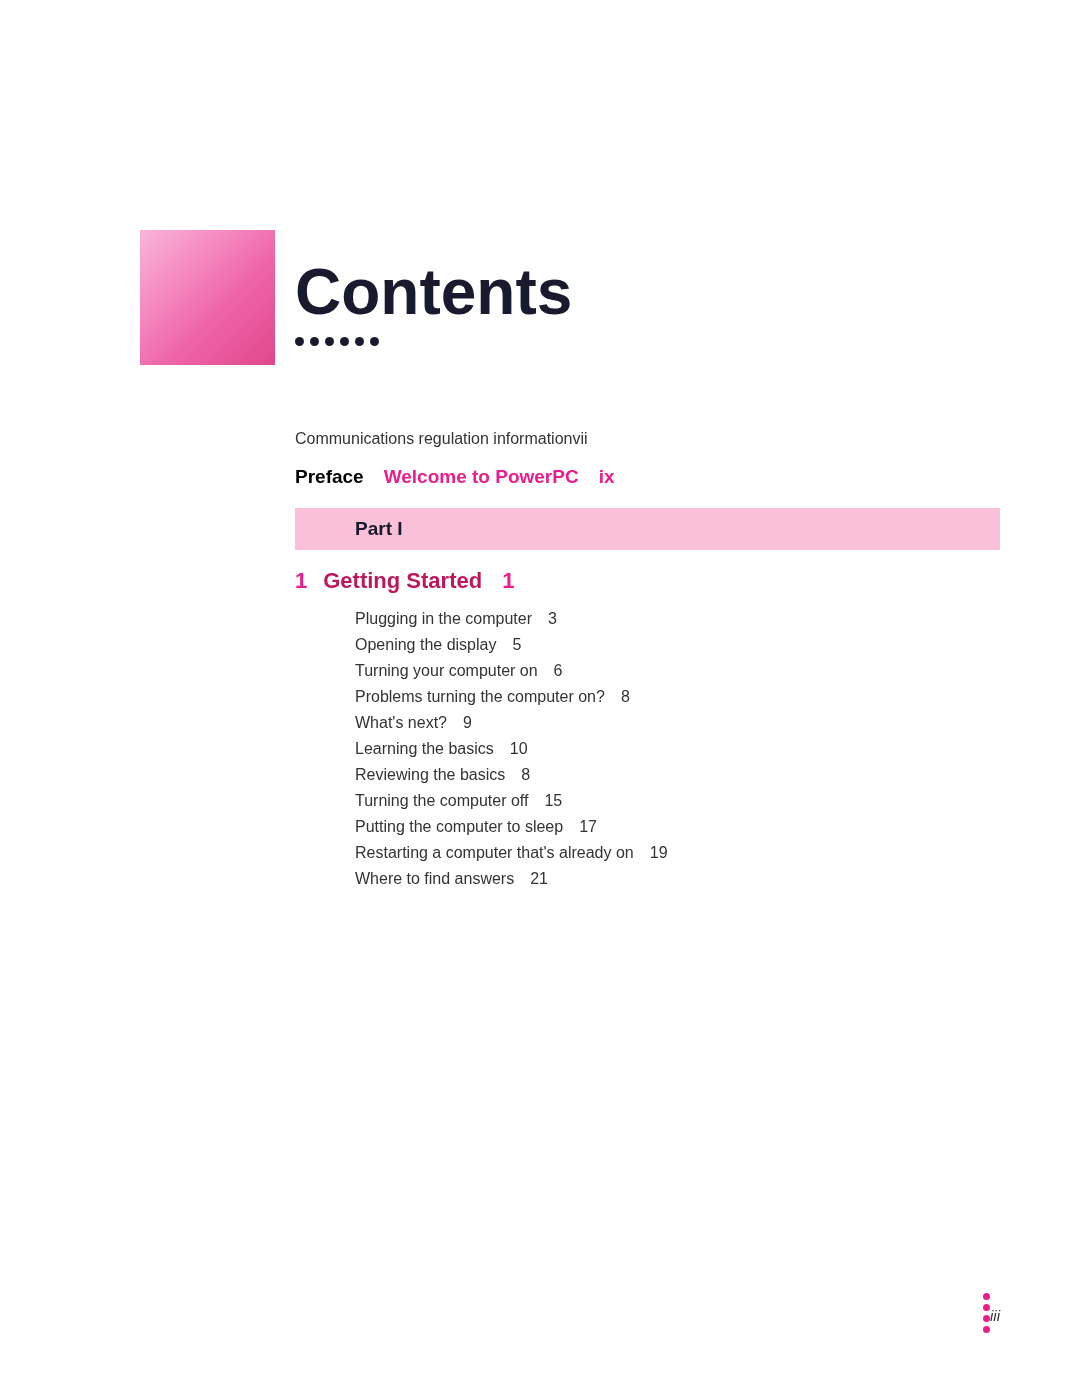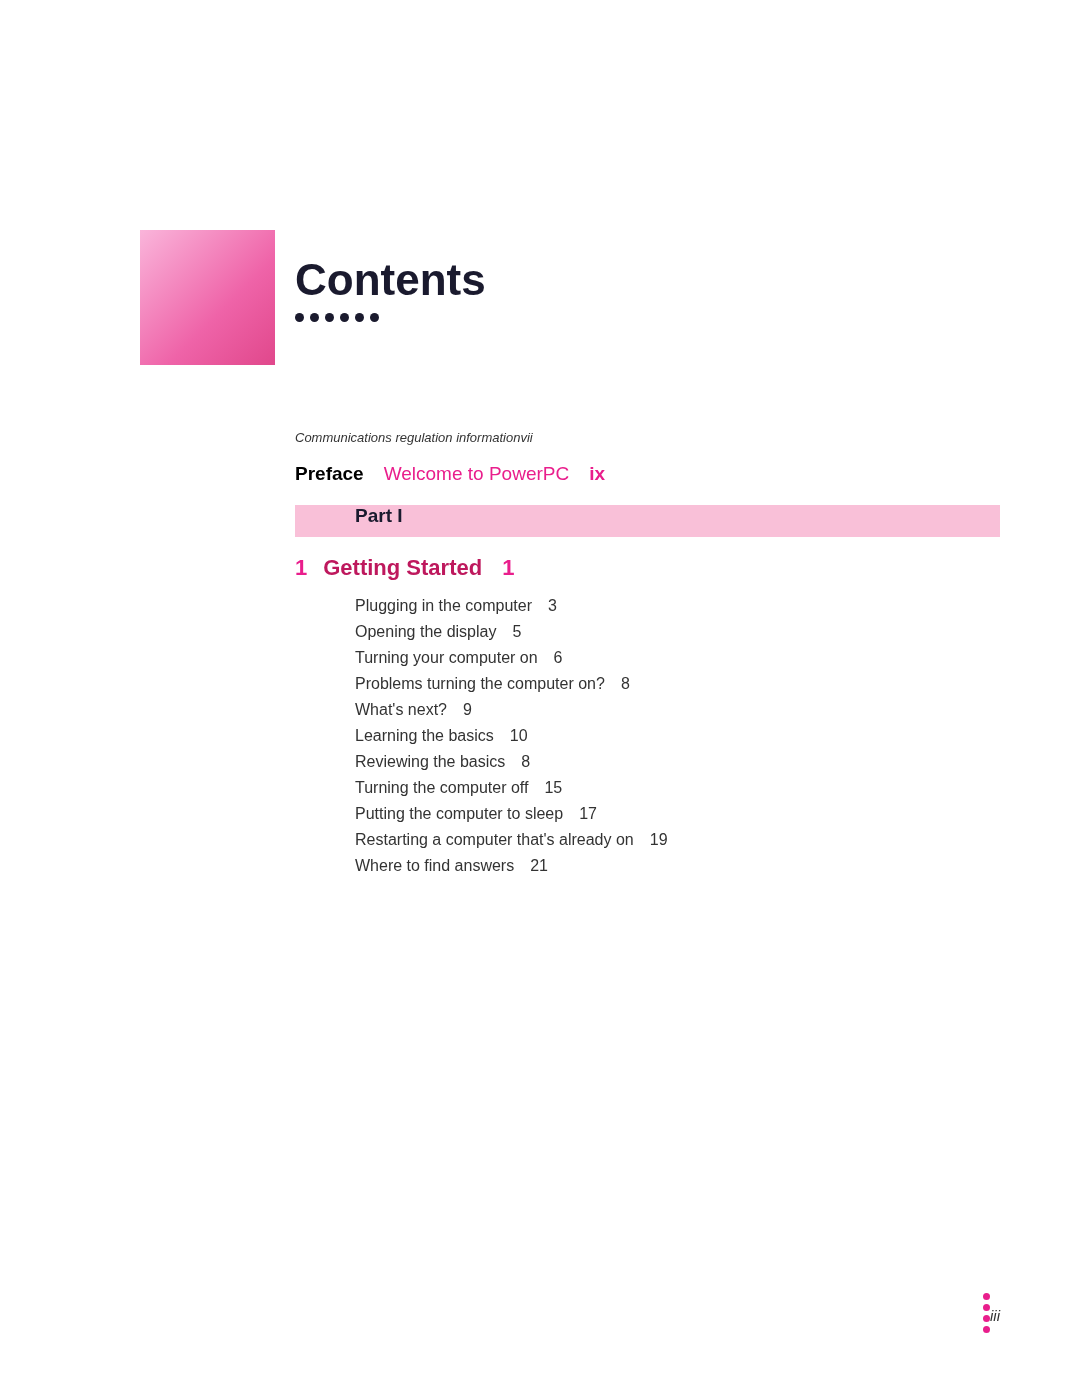--- a/index.html
+++ b/index.html
@@ -35,21 +35,21 @@
       opacity: 0.85;
     }
 
     .contents-header {
       position: absolute;
       top: 255px;
       left: 295px;
     }
 
     .contents-title {
-      font-size: 44px;
+      font-size: 64px;
       font-weight: bold;
       color: #1a1a2e;
       font-family: Arial, Helvetica, sans-serif;
     }
 
     .dots-row {
       display: flex;
       gap: 6px;
       margin-top: 8px;
       align-items: center;
@@ -82,33 +82,33 @@
     }
 
     .preface-label {
       color: #000000;
       font-weight: bold;
       margin-right: 20px;
     }
 
     .preface-title {
       color: #e91e8c;
-      font-weight: normal;
+      font-weight: bold;
     }
 
     .preface-page {
       color: #e91e8c;
       font-weight: bold;
       margin-left: 20px;
     }
 
     
     .part-bar {
       background: #f9c0d8;
-      padding: 0 0px 10px 60px;
+      padding: 10px 0px 10px 60px;
       margin-bottom: 18px;
       font-size: 19px;
       font-weight: bold;
       color: #1a1a2e;
       font-family: Arial, Helvetica, sans-serif;
     }
 
     
     .chapter-heading {
       display: flex;
@@ -191,24 +191,23 @@
       color: #333333;
       font-family: Arial, Helvetica, sans-serif;
       font-style: italic;
     }
 
     
     .comm-entry {
       display: flex;
       align-items: baseline;
       margin-bottom: 14px;
-      font-size: 13px;
-      color: #333333;
-      font-family: Arial, Helvetica, sans-serif;
-      font-style: italic;
+      font-size: 16px;
+      color: #333333;
+      font-family: Arial, Helvetica, sans-serif;
     }
   </style>
 </head>
 <body>
 
 <div class="page-container">
 
   <div class="pink-square"></div>
 
   <div class="contents-header">

